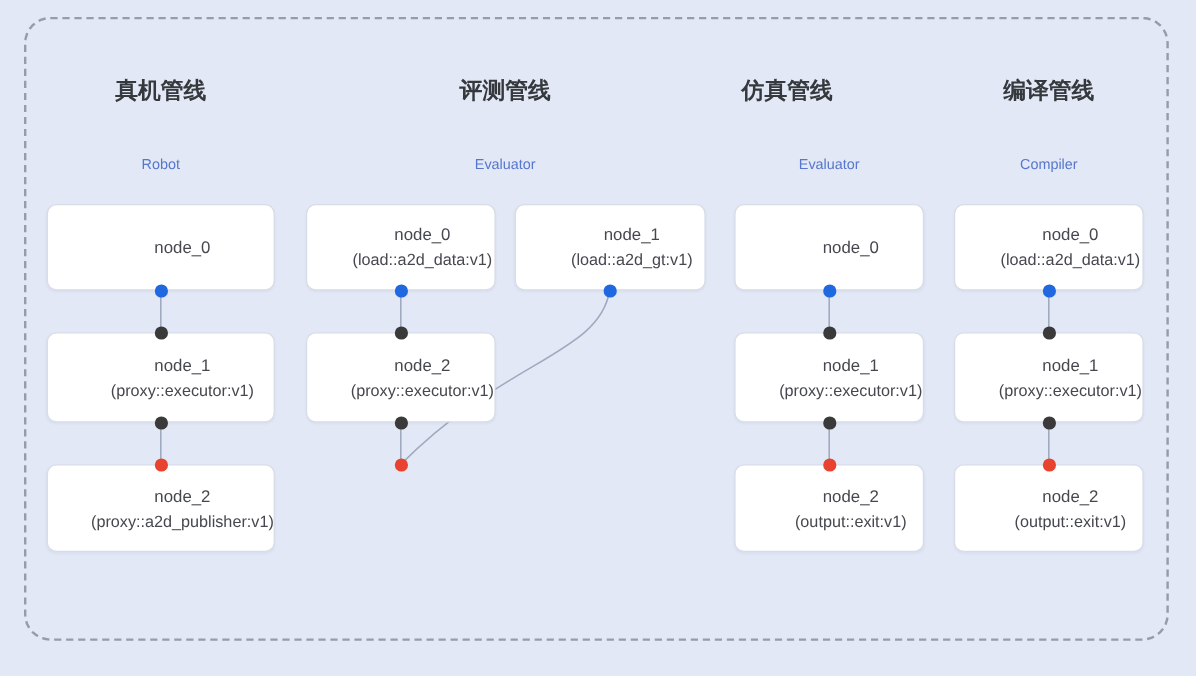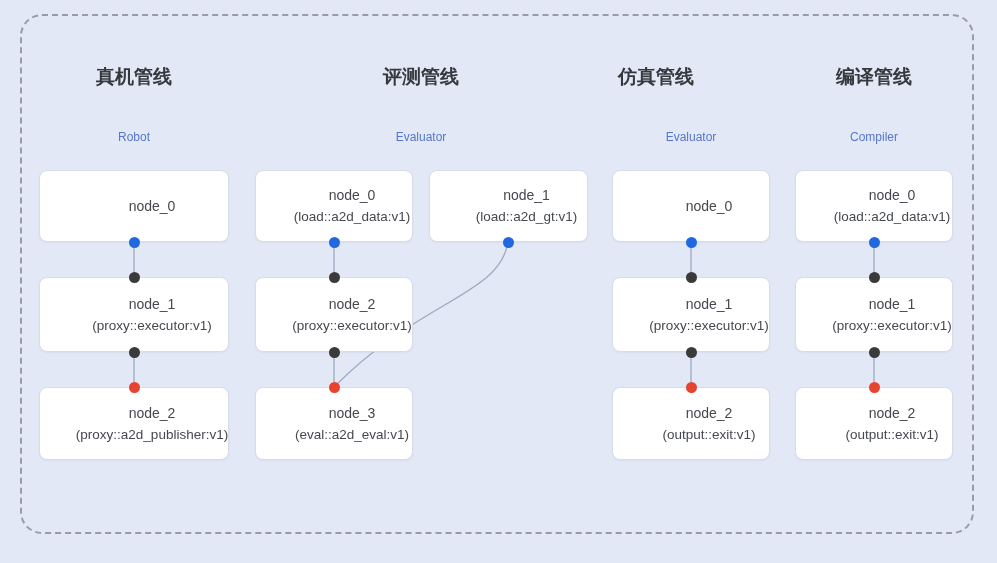--- a/index.html
+++ b/index.html
@@ -116,24 +116,20 @@
       <div class="node-line2">(load::a2d_data:v1)</div>
     </div>
     <div class="node-box" style="left: 429px; top: 170px; width: 159px; height: 72px;">
       <div class="node-line1">node_1</div>
       <div class="node-line2">(load::a2d_gt:v1)</div>
     </div>
     <div class="node-box" style="left: 255px; top: 277px; width: 158px; height: 75px;">
       <div class="node-line1">node_2</div>
       <div class="node-line2">(proxy::executor:v1)</div>
     </div>
-    <div class="node-box" style="left: 255px; top: 387px; width: 158px; height: 73px;">
-      <div class="node-line1">node_3</div>
-      <div class="node-line2">(eval::a2d_eval:v1)</div>
-    </div>
     <div class="node-box" style="left: 612px; top: 170px; width: 158px; height: 72px;">
       <div class="node-line1">node_0</div>
     </div>
     <div class="node-box" style="left: 612px; top: 277px; width: 158px; height: 75px;">
       <div class="node-line1">node_1</div>
       <div class="node-line2">(proxy::executor:v1)</div>
     </div>
     <div class="node-box" style="left: 612px; top: 387px; width: 158px; height: 73px;">
       <div class="node-line1">node_2</div>
       <div class="node-line2">(output::exit:v1)</div>

